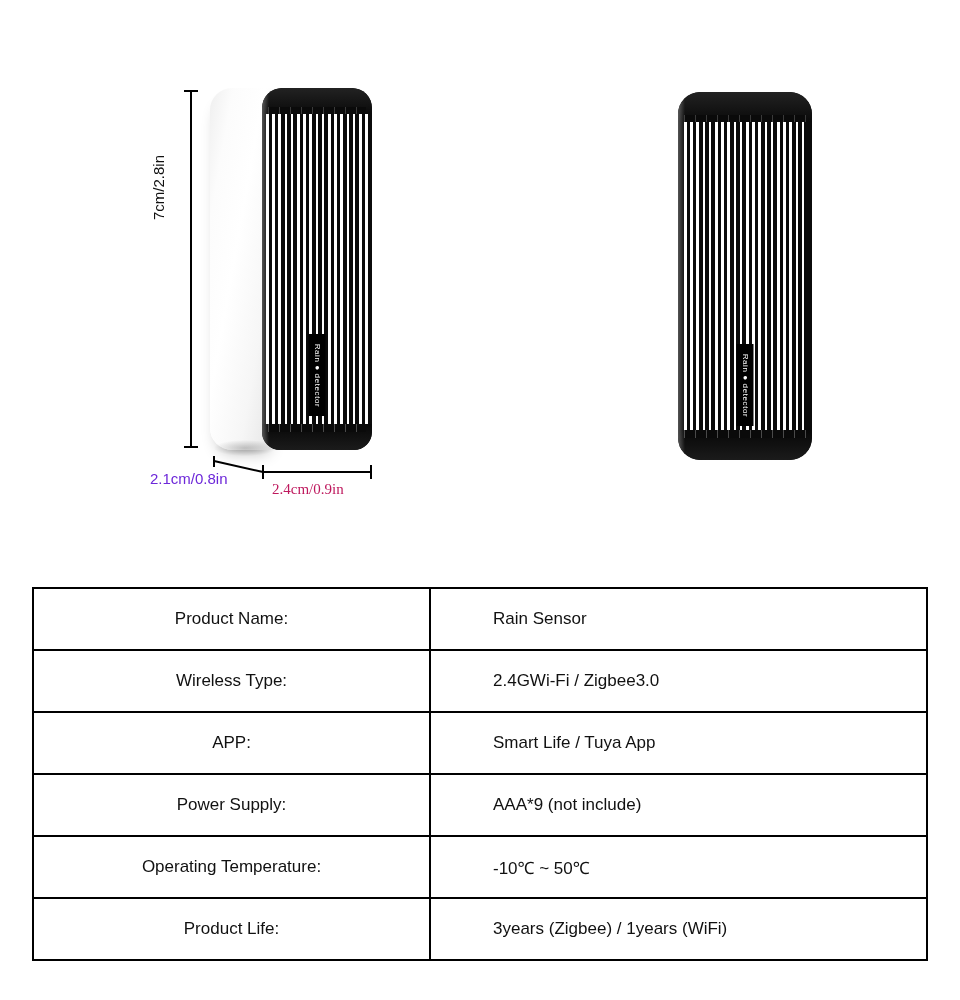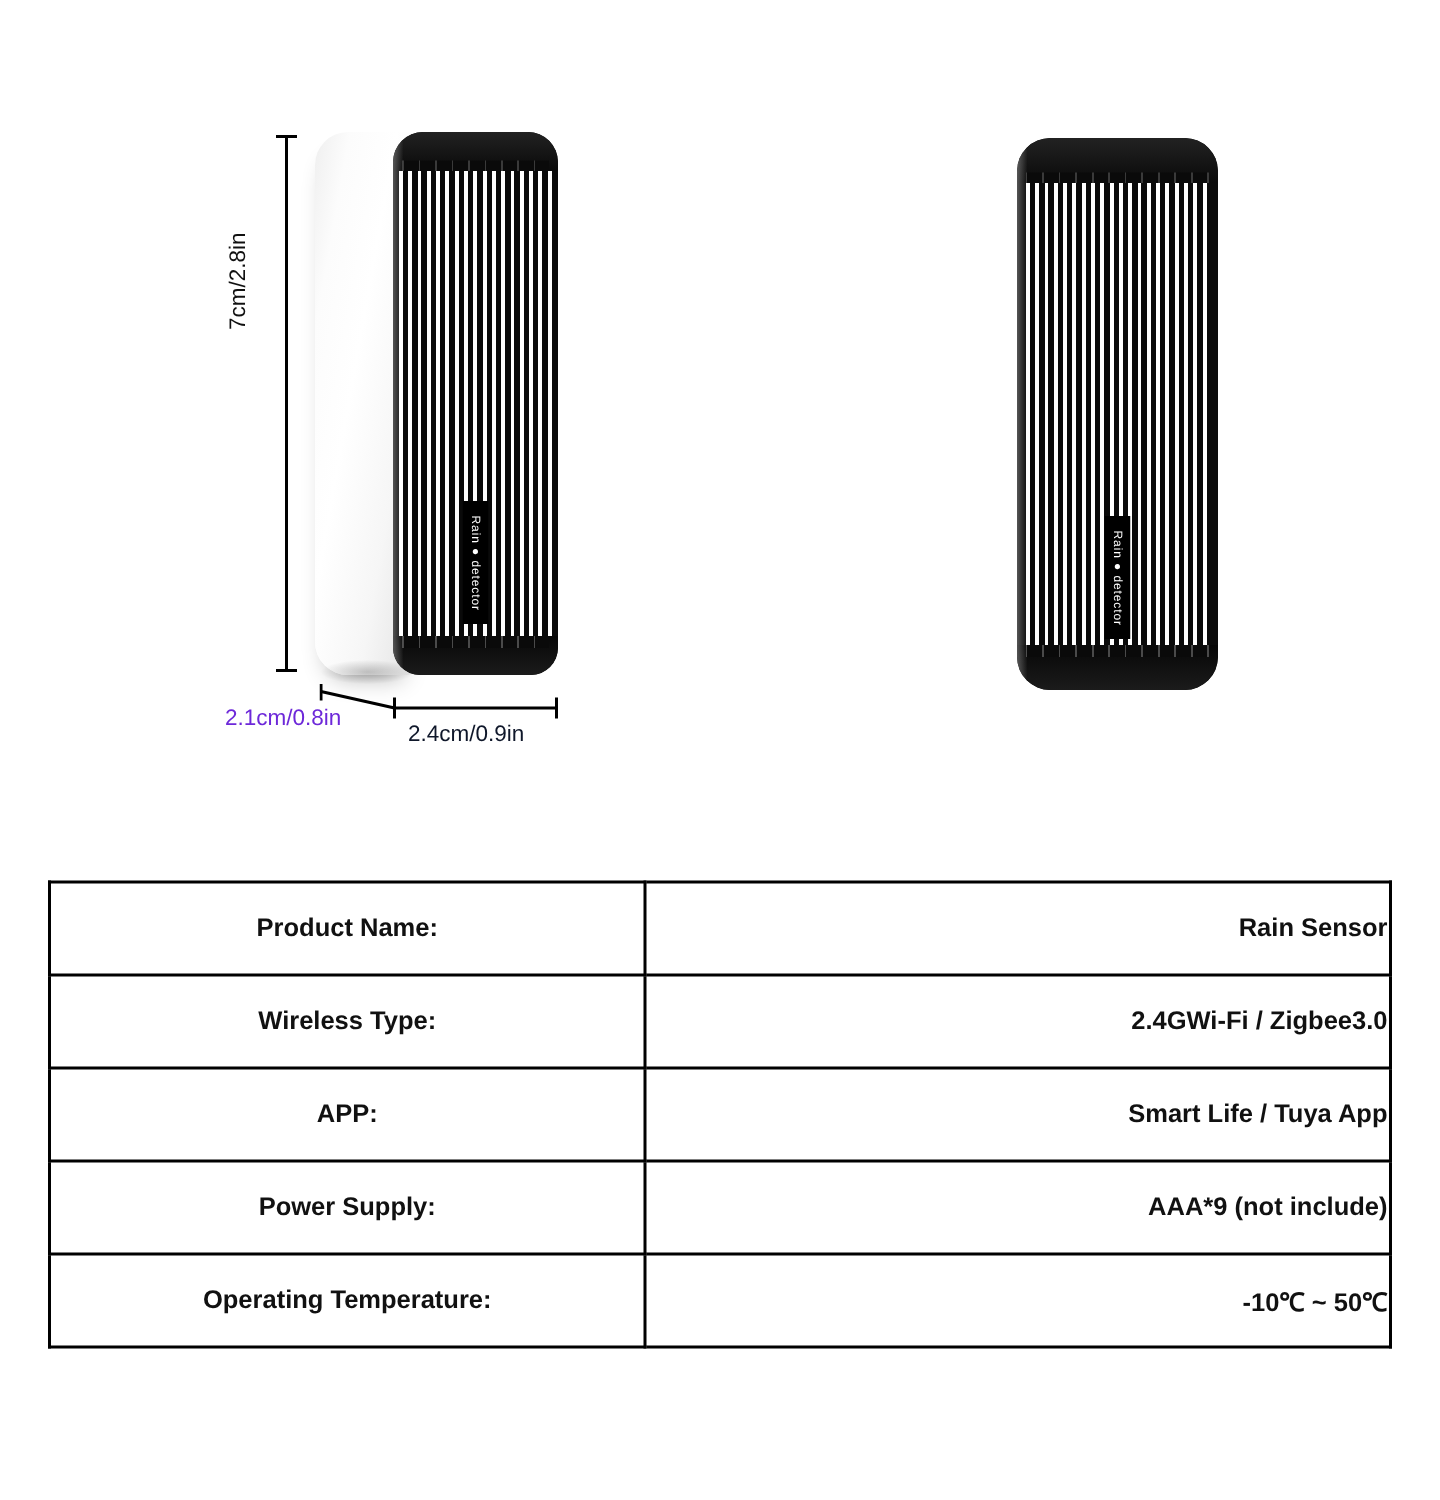--- a/index.html
+++ b/index.html
@@ -250,48 +250,48 @@
   }
   .dim-h-line::before { left: 0; }
   .dim-h-line::after  { right: 0; }
 
   .dim-width-label {
     position: absolute;
     left: 272px;
     top: 481px;
     font-size: 15px;
     white-space: nowrap;
-    color: #0f172a;
+    color: #be185d;
+    font-family: Liberation Serif, serif;
   }
 
   
   #spec-table {
     position: absolute;
     left: 32px;
     top: 587px;
     width: 896px;
     border-collapse: collapse;
     table-layout: fixed;
   }
   #spec-table td {
     border: 2px solid #000000;
     height: 58px;
     font-size: 17px;
     color: #111111;
     vertical-align: middle;
-    font-weight: bold;
   }
   #spec-table td.k {
     width: 375px;
     text-align: center;
     padding: 0 10px;
   }
   #spec-table td.v {
-    text-align: right;
-    padding-left: 98px;
+    text-align: left;
+    padding-left: 62px;
   }
 </style>
 </head>
 <body>
 
 <div id="hero">
 
   <div class="dim-v-line"></div>
   <div class="dim-v-label">7cm/2.8in</div>
 
@@ -357,14 +357,18 @@
       <td class="v">Smart Life / Tuya App</td>
     </tr>
     <tr>
       <td class="k">Power Supply:</td>
       <td class="v">AAA*9 (not include)</td>
     </tr>
     <tr>
       <td class="k">Operating Temperature:</td>
       <td class="v">-10℃ ~ 50℃</td>
     </tr>
+    <tr>
+      <td class="k">Product Life:</td>
+      <td class="v">3years (Zigbee) / 1years (WiFi)</td>
+    </tr>
   </tbody>
 </table>
 
 </body></html>

